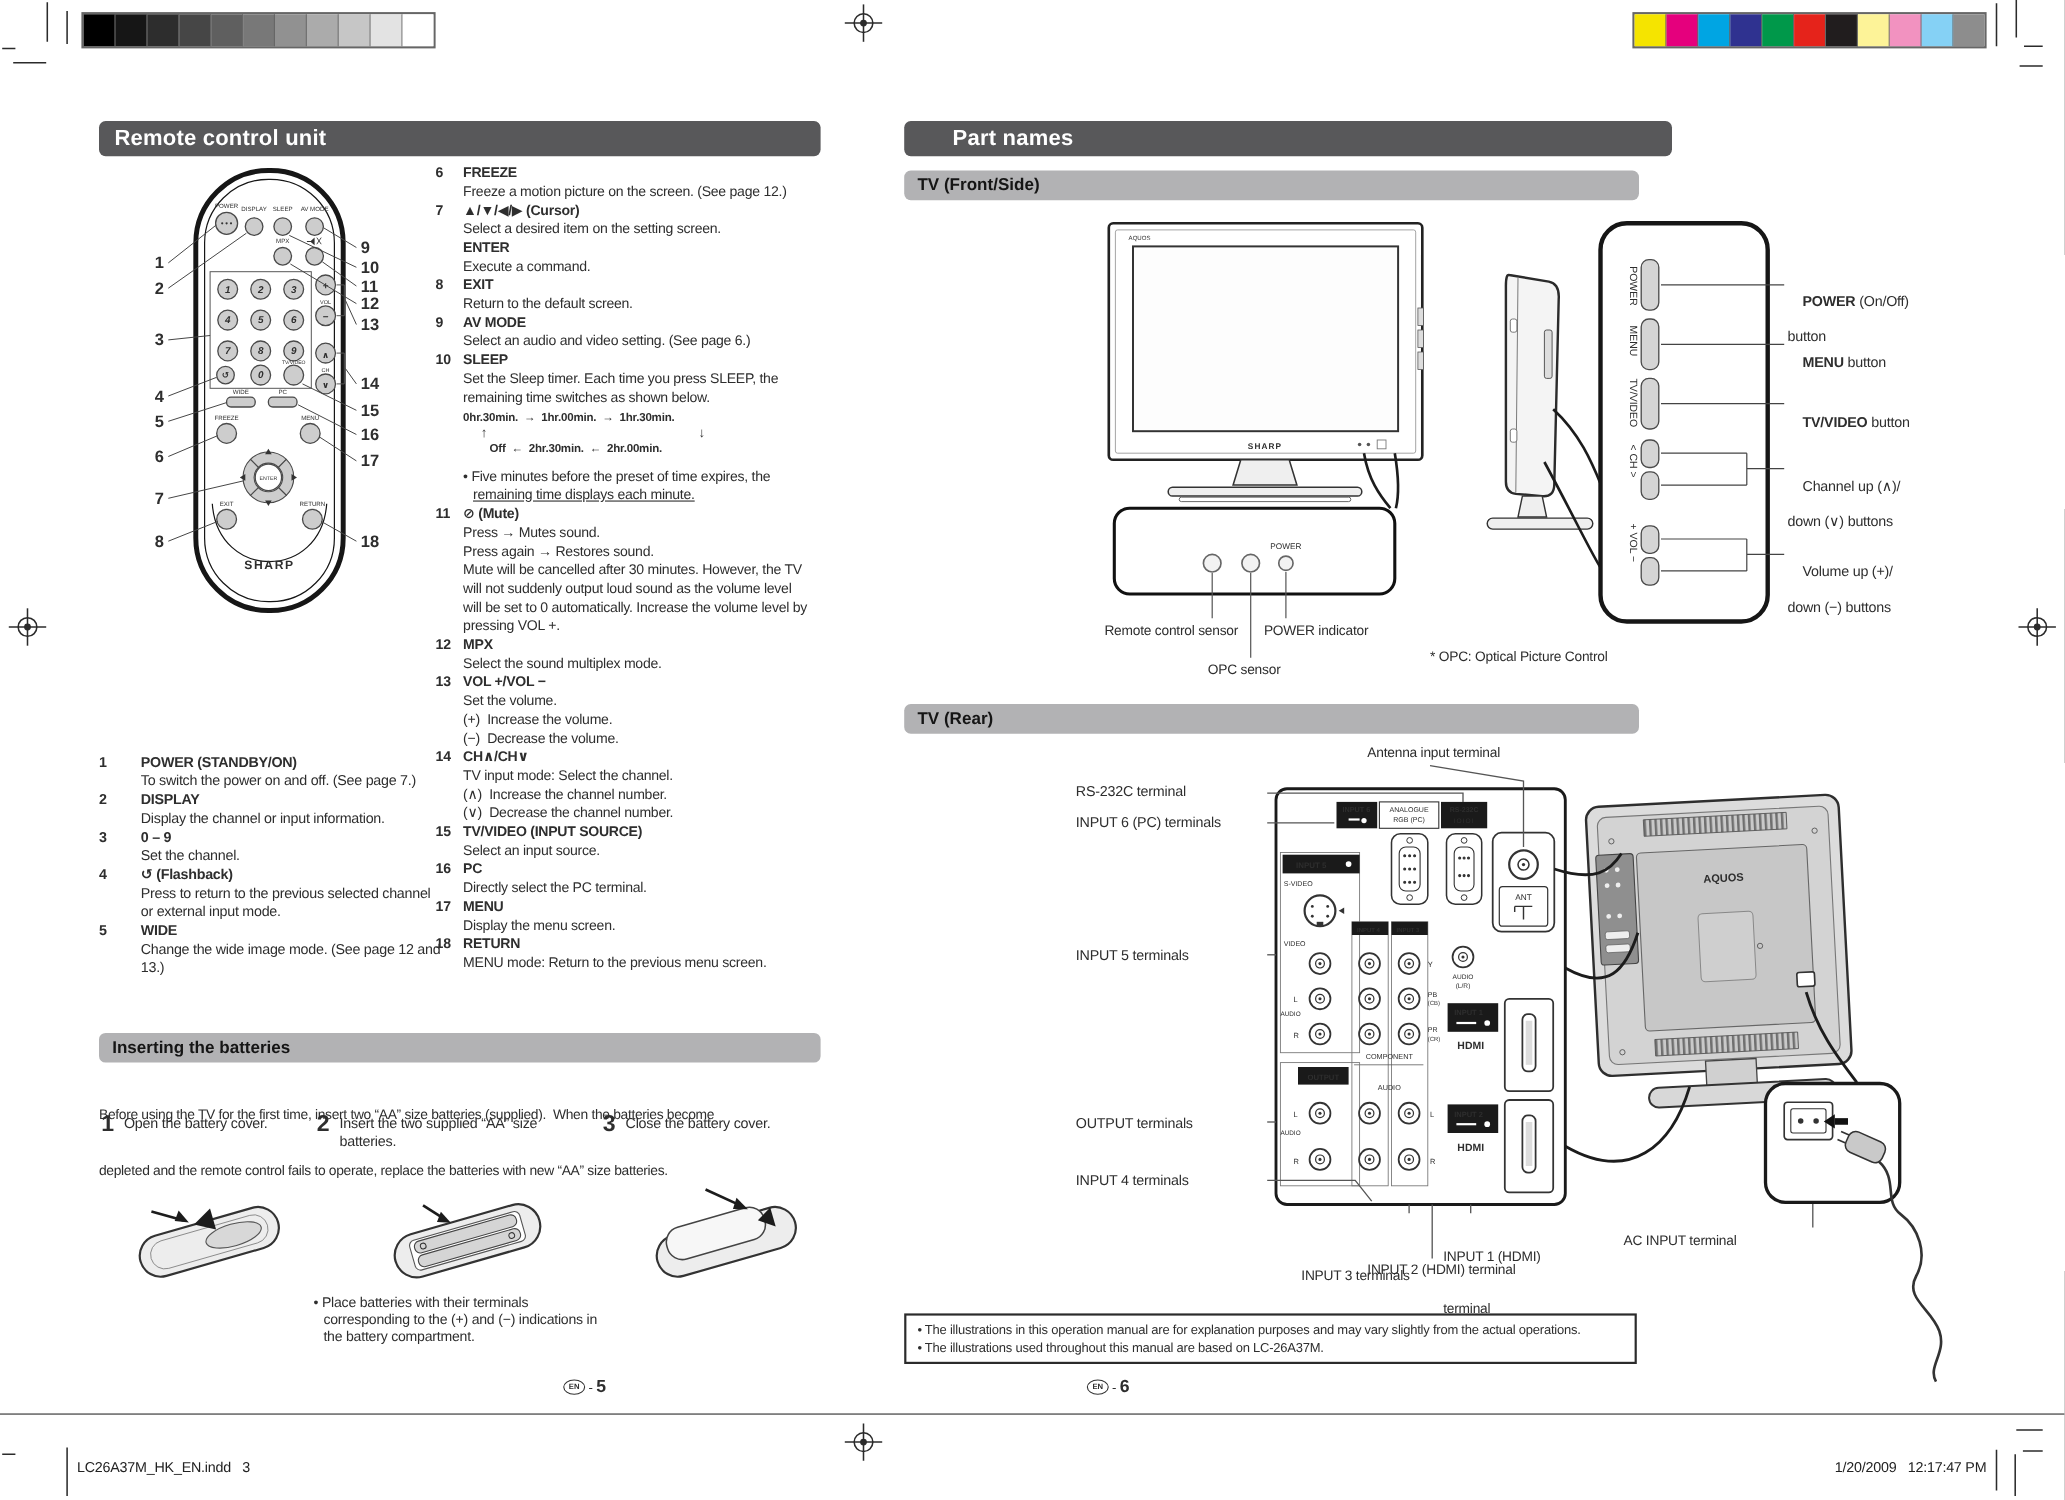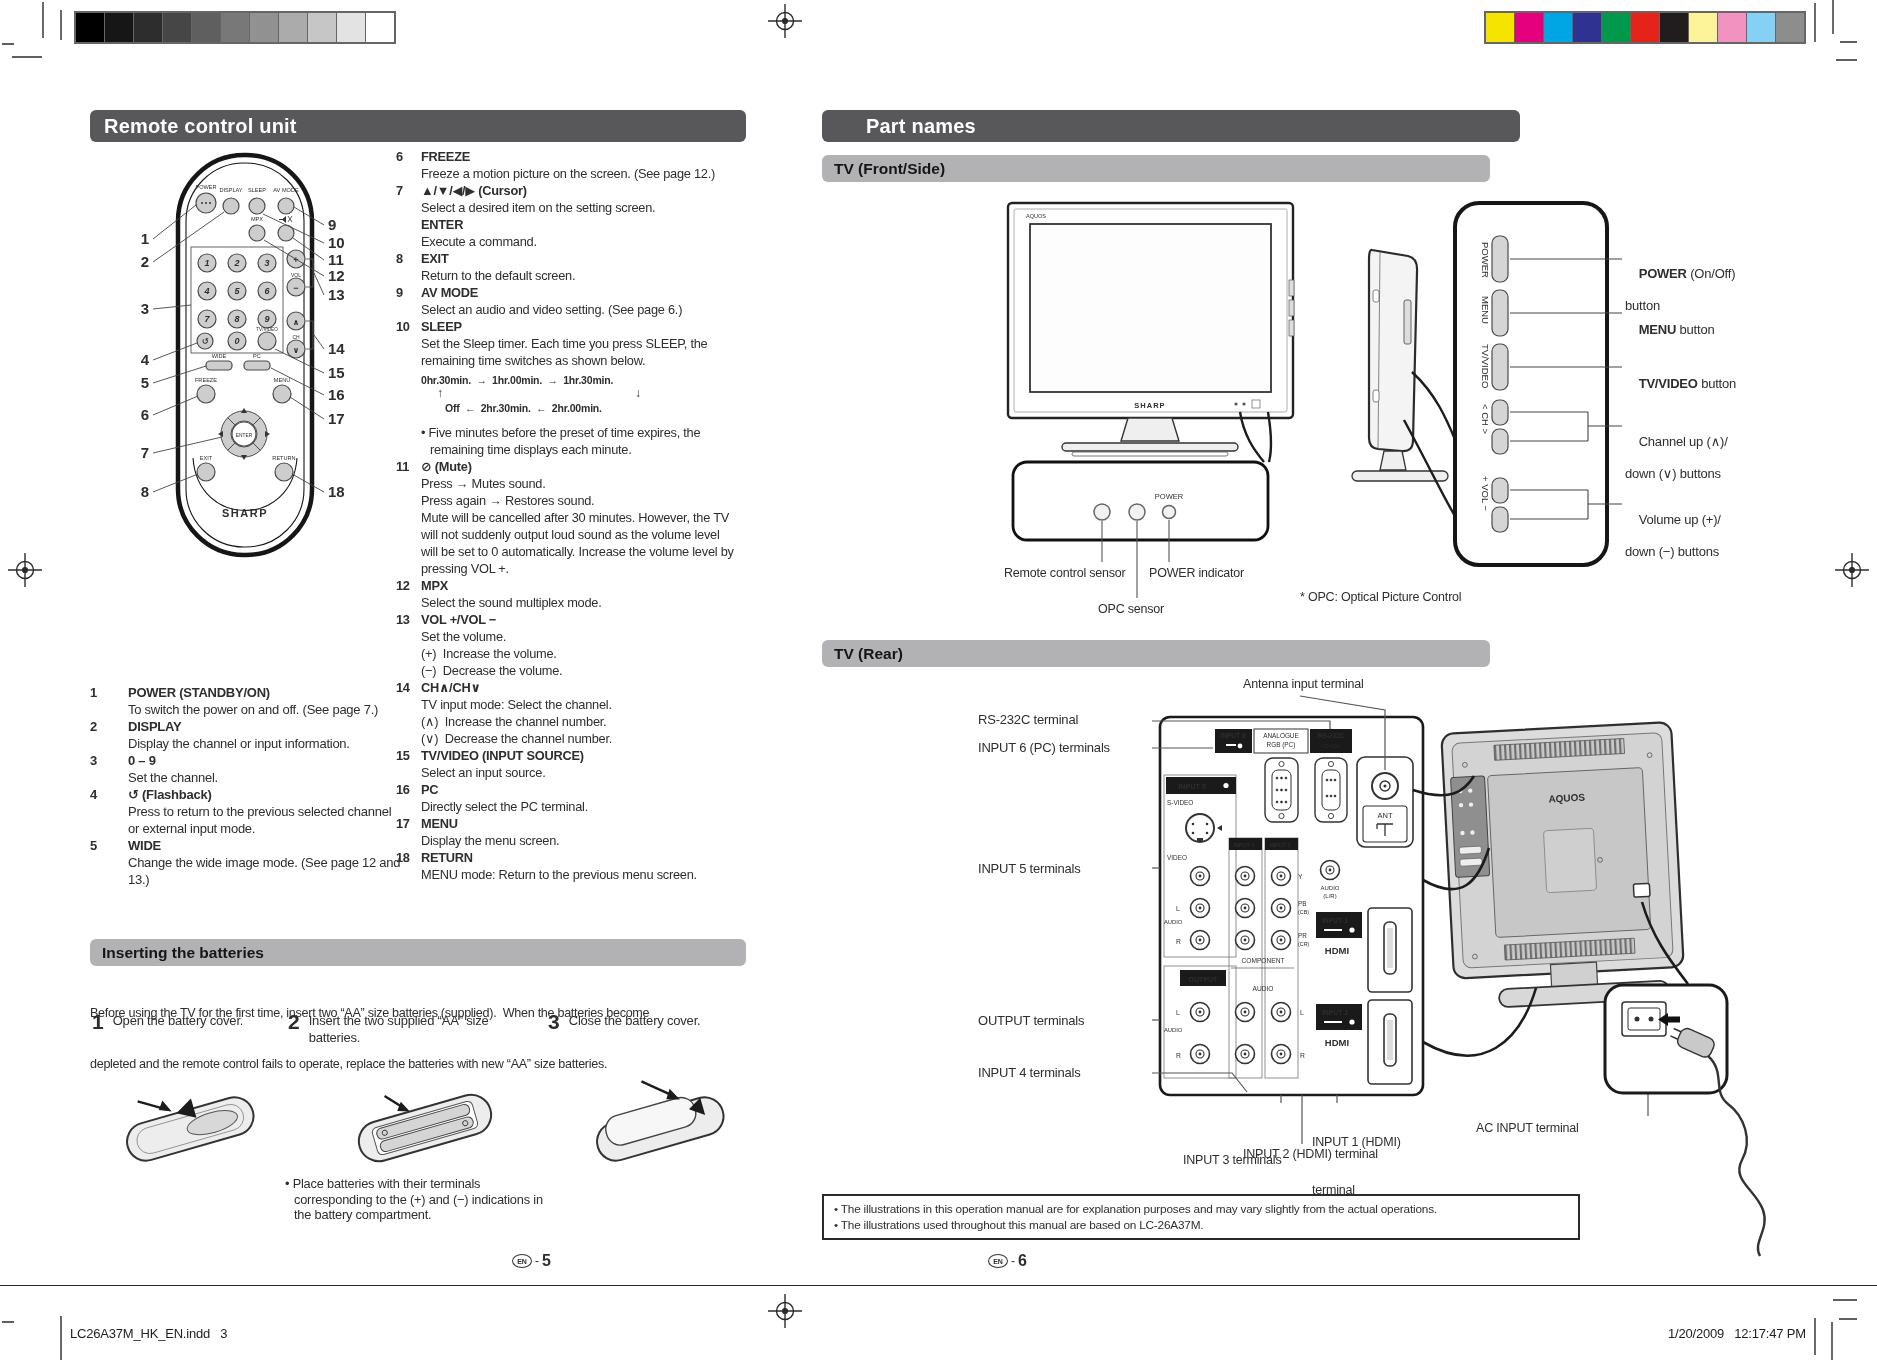--- a/index.html
+++ b/index.html
@@ -14,21 +14,21 @@
   
   .itemcol{position:absolute;font-size:12.8px;line-height:17px;letter-spacing:-.25px;}
   .ihead{white-space:pre;}
   .inum{display:inline-block;font-weight:bold;}
   .col-left .inum{width:38px;}
   .col-right .inum{width:25px;}
   .ititle{font-weight:bold;}
   .iline{white-space:pre;}
   .col-left .iline{margin-left:38px;}
   .col-right .iline{margin-left:25px;}
-  .col-right .iline.bullet-cont{margin-left:34px;}
+  .col-right .iline.bullet-cont{margin-left:34px;text-decoration:underline;}
   
   .sleepdiag{position:relative;height:50px;margin:3px 0 2px 25px;font-size:10.5px;font-weight:bold;
              white-space:pre;letter-spacing:-.2px;text-align:right;}
   .sd-r1{position:absolute;top:0;left:0;}
   .sd-up{position:absolute;top:13px;left:16px;font-size:12px;}
   .sd-down{position:absolute;top:13px;left:214px;font-size:12px;}
   .sd-r2{position:absolute;top:28px;left:24px;}
   
   .intro{position:absolute;font-size:12.6px;line-height:17px;letter-spacing:-.3px;white-space:pre;}
   .bstep{position:absolute;top:0;display:flex;gap:9px;}
@@ -810,21 +810,21 @@
   <div class="rlbl" style="top:1013px;">OUTPUT terminals</div>
   <div class="rlbl" style="top:1065px;">INPUT 4 terminals</div>
   <div class="flabel" style="left:1183px;top:1104px;margin-top:48px;">INPUT 3 terminals</div>
   <div class="flabel" style="left:1312px;top:1102px;">
     <div>INPUT 1 (HDMI)</div>
     <div>terminal</div>
   </div>
   <div class="flabel" style="left:1243px;top:1146px;">INPUT 2 (HDMI) terminal</div>
   <div class="flabel" style="left:1476px;top:1120px;">AC INPUT terminal</div>
 
-  <div id="bottom-notes" class="notebox" style="left:822px;top:1194px;width:758px;">
+  <div id="bottom-notes" class="notebox" style="left:822px;top:1194px;width:666px;">
       <div>• The illustrations in this operation manual are for explanation purposes and may vary slightly from the actual operations.</div>
       <div>• The illustrations used throughout this manual are based on LC-26A37M.</div>
     </div>
 
   <div class="badge" style="left:988px;top:1252px;">
     <span class="oval">EN</span>
     <span class="dash">-</span>
     <span class="num">6</span>
   </div>
 

